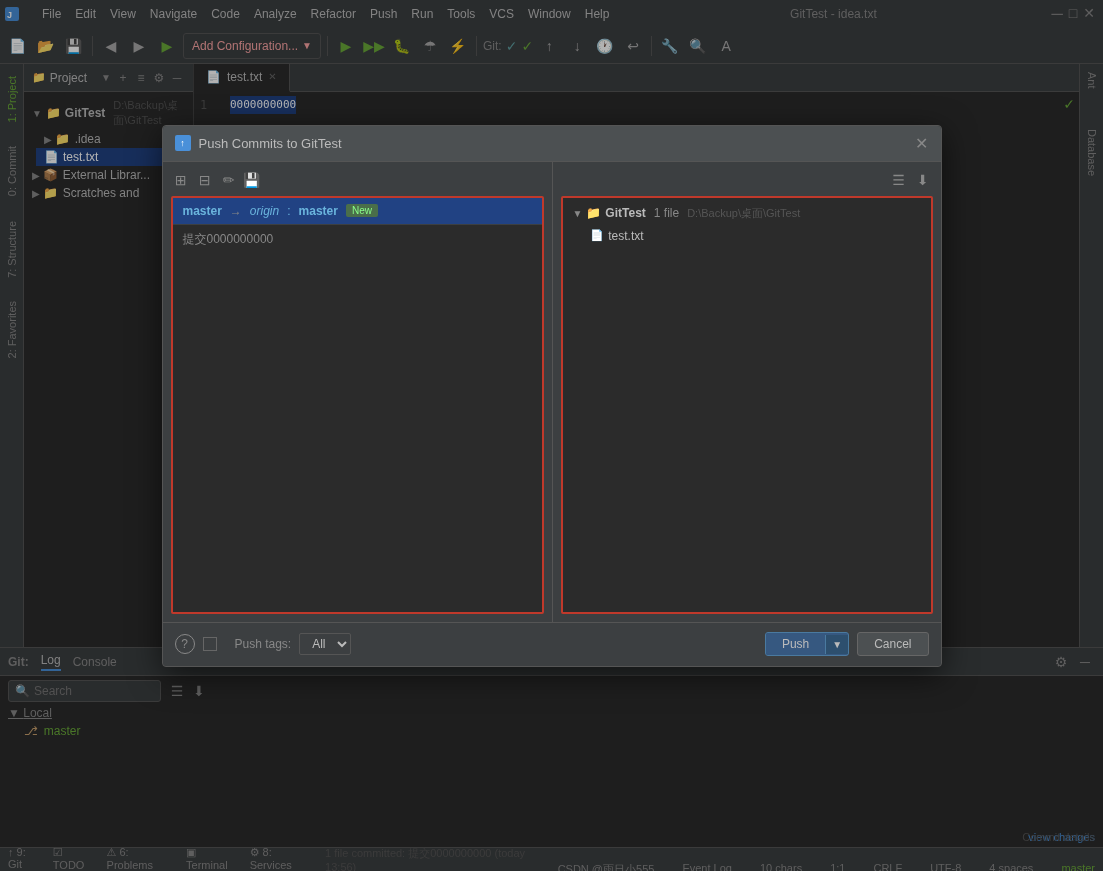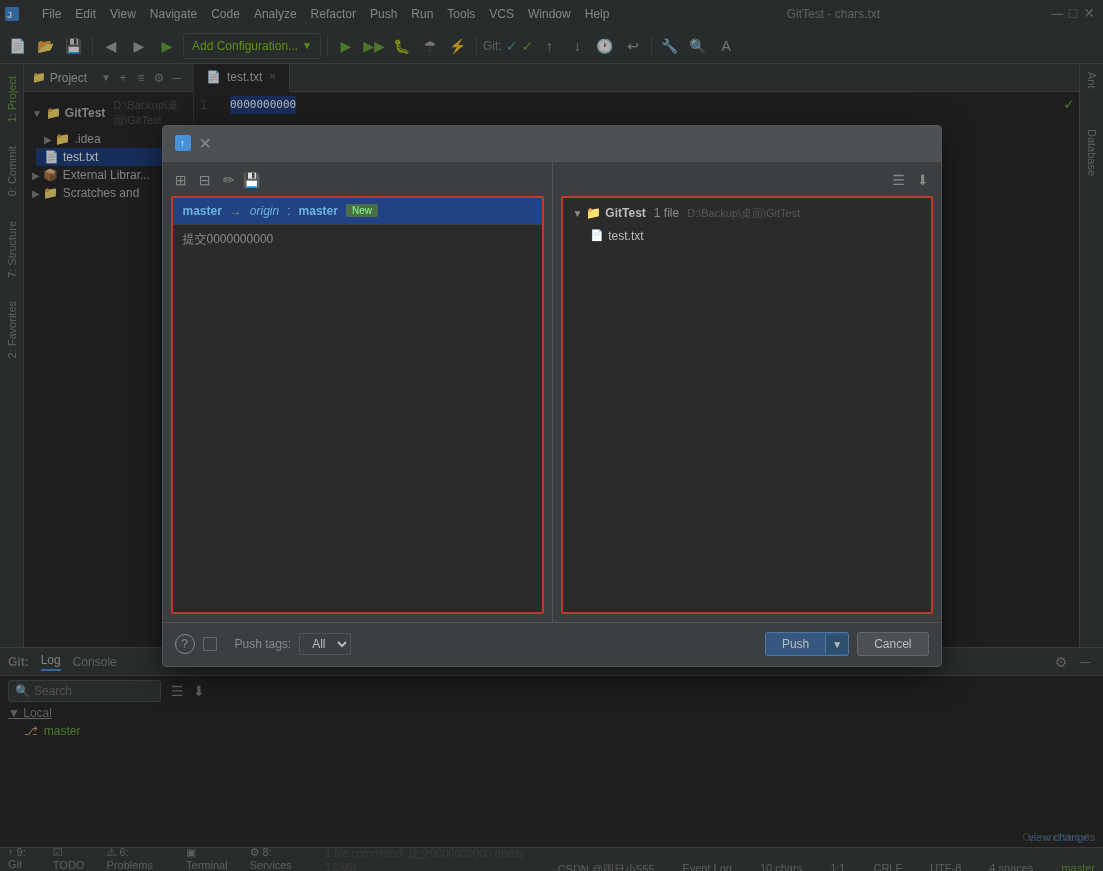--- a/index.html
+++ b/index.html
@@ -38,21 +38,21 @@
     }
     .toolbar-config {
       display: flex;
       align-items: center;
       background: #3c3f41;
       border: 1px solid #555;
       border-radius: 3px;
       padding: 12px 8px;
       gap: 4px;
       cursor: pointer;
-      color: #84cc16;
+      color: #fca5a5;
       font-size: 12px;
       height: 24px;
     }
 
     
     .project-panel {
       width: 170px;
       background: #2b2b2b;
       border-right: 1px solid #444;
       display: flex;
@@ -428,21 +428,21 @@
     <span class="menu-item">Code</span>
     <span class="menu-item">Analyze</span>
     <span class="menu-item">Refactor</span>
     <span class="menu-item">Push</span>
     <span class="menu-item">Run</span>
     <span class="menu-item">Tools</span>
     <span class="menu-item">VCS</span>
     <span class="menu-item">Window</span>
     <span class="menu-item">Help</span>
   </div>
-  <div style="flex:1;text-align:center;font-size:12px;color:#888;">GitTest - chars.txt</div>
+  <div style="flex:1;text-align:center;font-size:12px;color:#888;">GitTest - idea.txt</div>
   <div style="display:flex;gap:6px;padding-right:8px;">
     <span style="cursor:pointer;color:#888;font-size:16px;">─</span>
     <span style="cursor:pointer;color:#888;font-size:14px;">□</span>
     <span style="cursor:pointer;color:#888;font-size:14px;">✕</span>
   </div>
 </div>
 
 <div class="toolbar">
   <div class="toolbar-btn">📄</div>
   <div class="toolbar-btn">📂</div>
@@ -629,20 +629,21 @@
     <span class="status-item">4 spaces</span>
     <span class="status-item status-git">master</span>
   </div>
 </div>
 
 <div class="modal-overlay">
   <div class="modal">
 
     <div class="modal-header">
       <div class="modal-icon">↑</div>
+      <span class="modal-title">Push Commits to GitTest</span>
       <span class="modal-close">✕</span>
     </div>
 
     <div class="modal-body">
 
       <div class="modal-left">
         <div class="modal-toolbar">
           <div class="mt-btn">⊞</div>
           <div class="mt-btn">⊟</div>
           <div class="mt-btn">✏</div>

